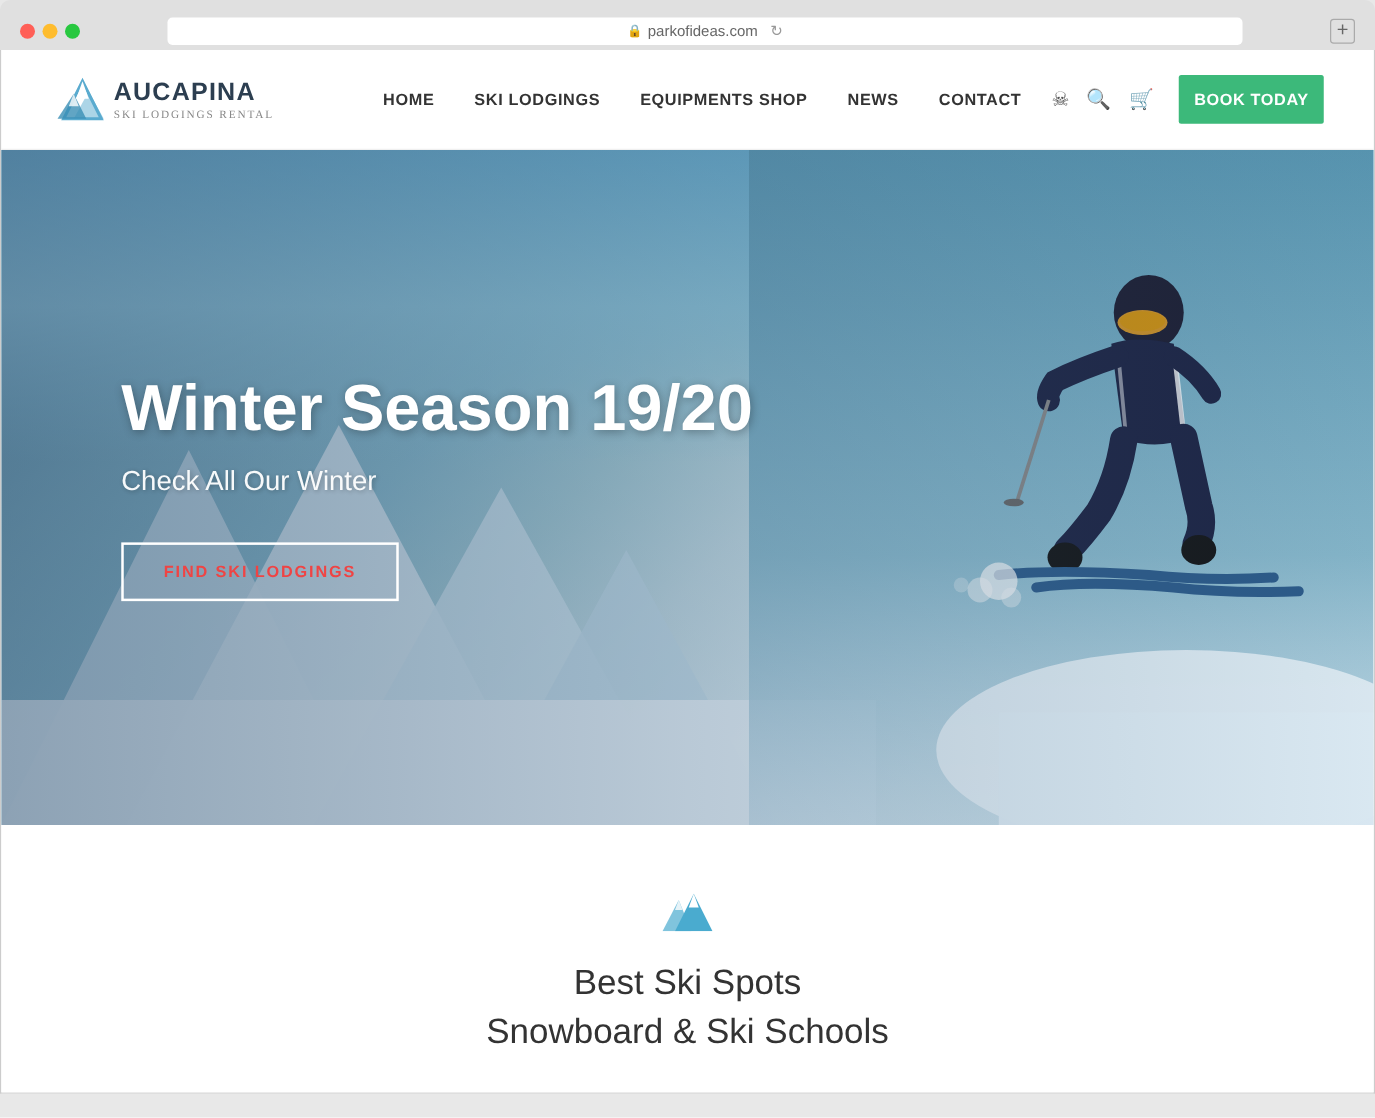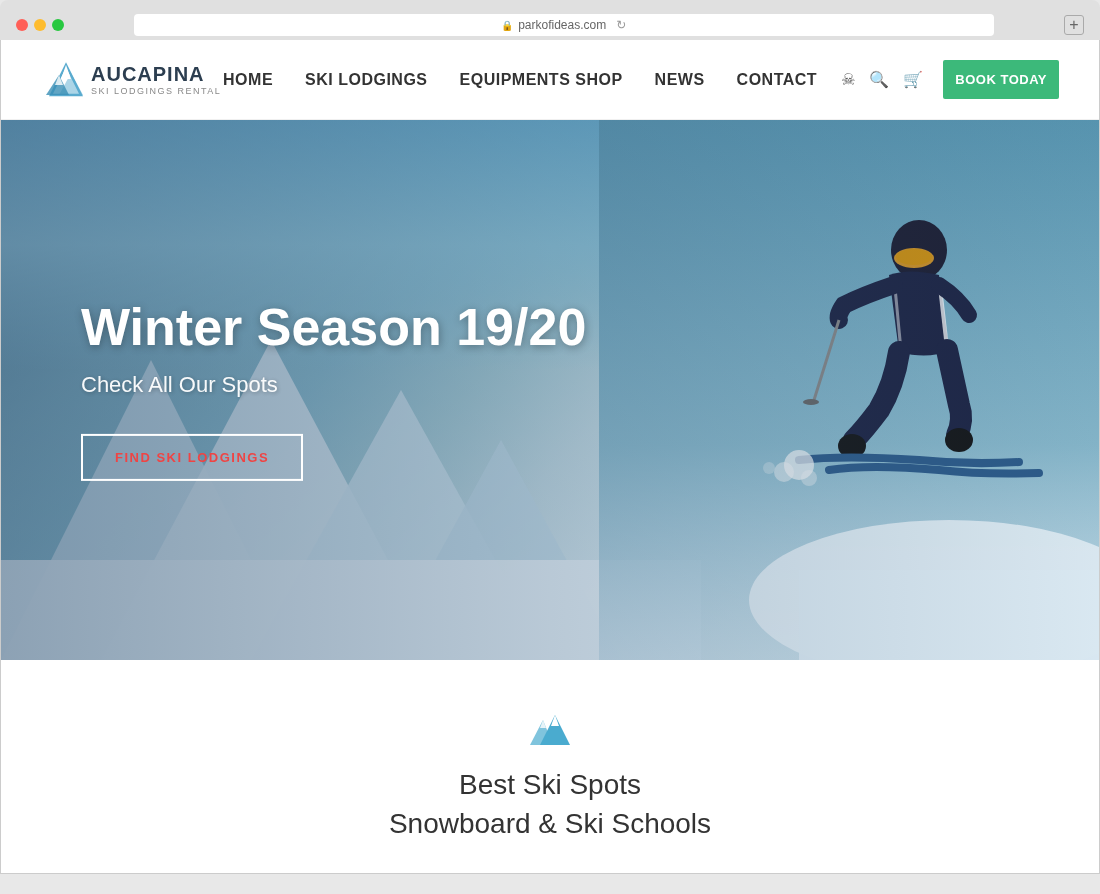--- a/index.html
+++ b/index.html
@@ -76,28 +76,29 @@
       font-size: 20px;
       font-weight: 700;
       color: #2c3e50;
       letter-spacing: 1px;
     }
     .logo-tagline {
       font-size: 9px;
       color: #888;
       letter-spacing: 1.5px;
       text-transform: uppercase;
+      font-family: Liberation Serif, serif;
     }
     .nav {
       display: flex;
       align-items: center;
       gap: 32px;
     }
     .nav-item {
-      font-size: 16px;
+      font-size: 13px;
       font-weight: 600;
       color: #333;
       text-transform: uppercase;
       letter-spacing: 0.5px;
       cursor: pointer;
       text-decoration: none;
     }
     .header-icons {
       display: flex;
       align-items: center;
@@ -153,21 +154,21 @@
       background: linear-gradient(180deg, #6ab0d0 0%, #8fc8dc 50%, transparent 100%);
     }
 
     .hero-overlay {
       position: absolute;
       inset: 0;
       background: linear-gradient(90deg, rgba(60,90,120,0.55) 0%, rgba(60,90,120,0.3) 50%, rgba(60,90,120,0.1) 100%);
     }
     .hero-content {
       position: absolute;
-      left: 80px;
+      left: 96px;
       top: 50%;
       transform: translateY(-50%);
       color: white;
     }
     .hero-title {
       font-size: 52px;
       font-weight: 800;
       line-height: 1.1;
       margin-bottom: 16px;
       text-shadow: 1px 2px 8px rgba(0,0,0,0.3);
@@ -335,21 +336,21 @@
         <circle cx="185" cy="352" r="10" fill="rgba(255,255,255,0.5)"></circle>
         <circle cx="210" cy="358" r="8" fill="rgba(255,255,255,0.4)"></circle>
         <circle cx="170" cy="348" r="6" fill="rgba(255,255,255,0.3)"></circle>
       </svg>
     </div>
 
     <div class="hero-overlay"></div>
 
     <div class="hero-content">
       <h1 class="hero-title">Winter Season 19/20</h1>
-      <p class="hero-subtitle">Check All Our Spots</p>
+      <p class="hero-subtitle">Check All Our Winter</p>
       <button class="hero-cta">FIND SKI LODGINGS</button>
     </div>
   </section>
 
   <div class="below-fold">
     
     <svg class="section-icon" viewBox="0 0 50 35" xmlns="http://www.w3.org/2000/svg">
       <polygon points="5,35 18,10 28,35" fill="#4aabcf" opacity="0.7"></polygon>
       <polygon points="15,35 30,5 45,35" fill="#4aabcf"></polygon>
 

